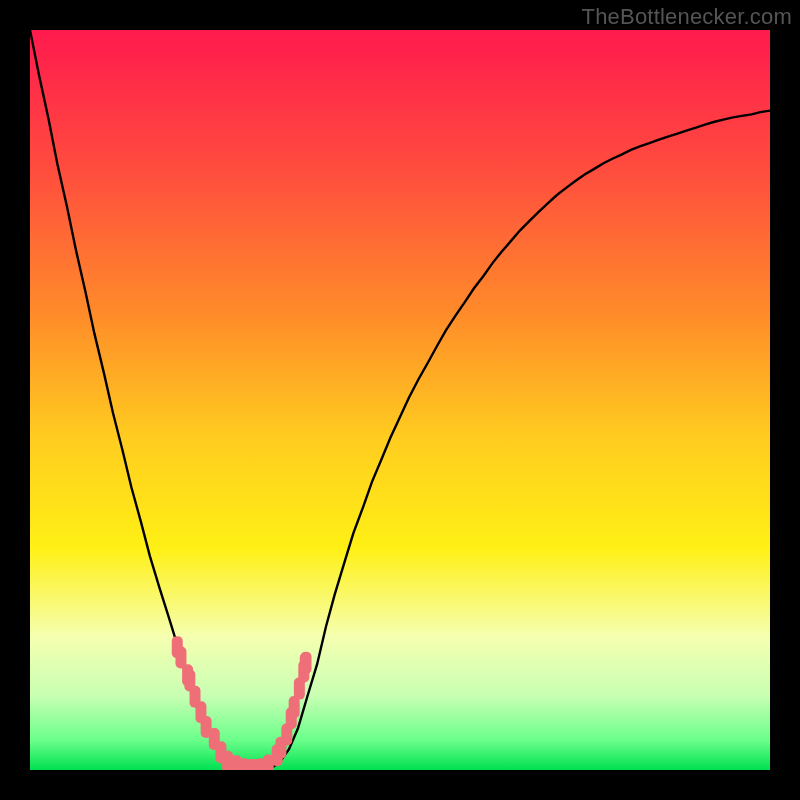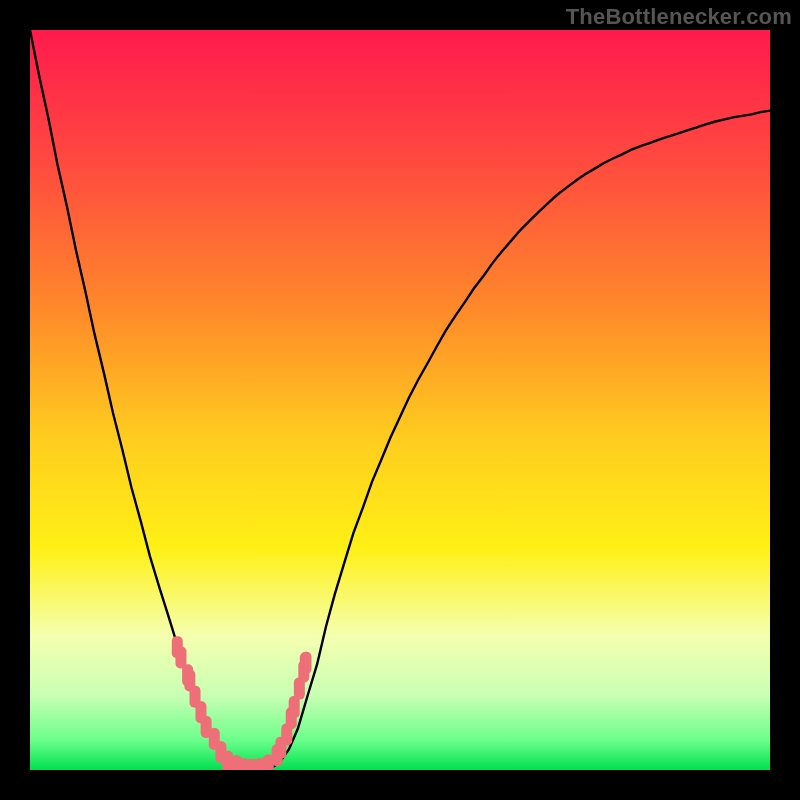--- a/index.html
+++ b/index.html
@@ -44,21 +44,21 @@
     width: 740px;
     height: 740px;
     pointer-events: none;
   }
   .watermark {
     position: absolute;
     top: 4px;
     right: 8px;
     color: #555;
     font-size: 22px;
-    font-weight: 700;
+    font-weight: 400;
     letter-spacing: 0.2px;
   }
 </style>
 </head>
 <body>
 
 <div class="outer">
   <div class="watermark">TheBottleneсker.com</div>
 
   <div class="plot">

